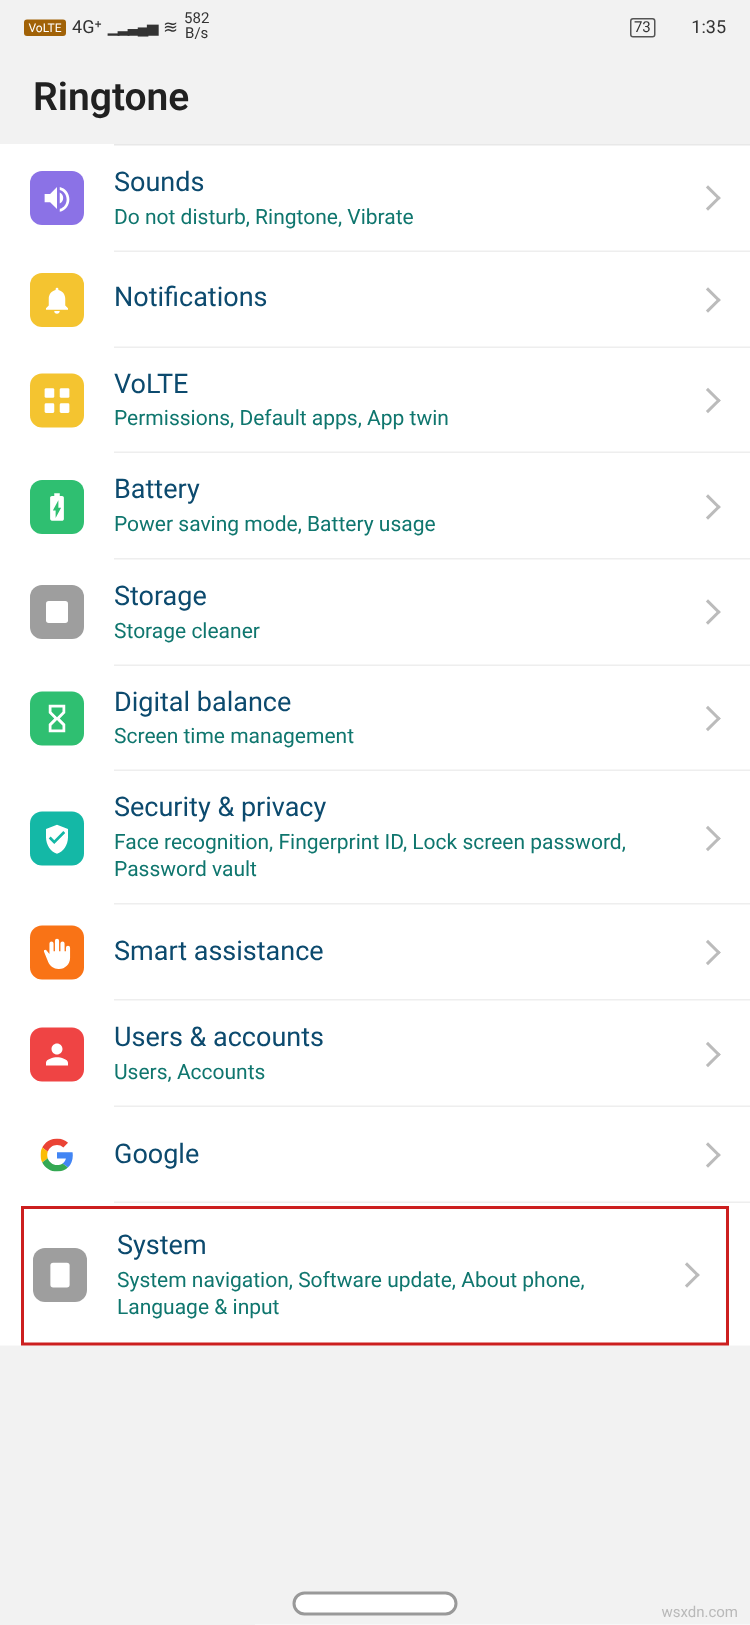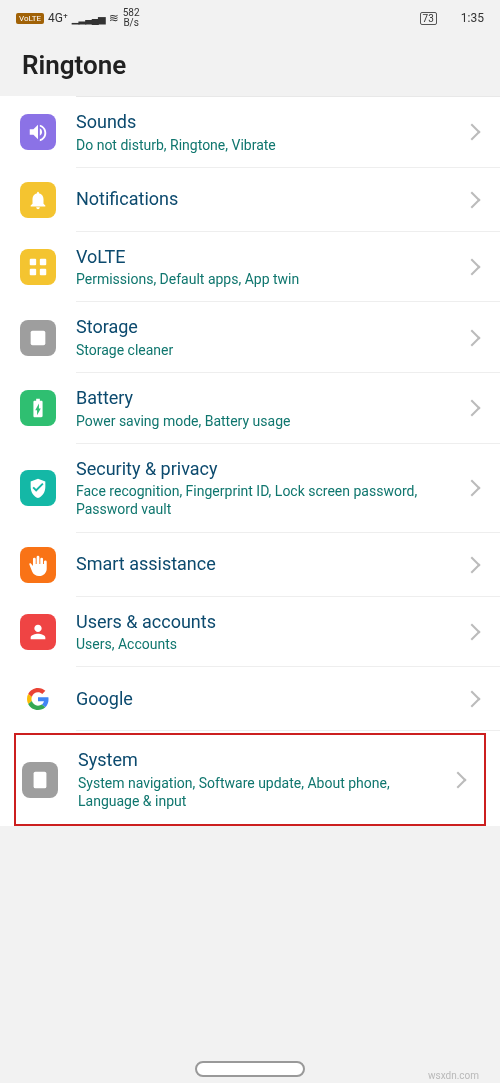--- a/index.html
+++ b/index.html
@@ -79,21 +79,21 @@
       font-weight: bold; font-size: 24px;
     }
     .home-pill {
       position: absolute;
       bottom: 6px; left: 50%; transform: translateX(-50%);
       width: 110px; height: 16px;
       border: 2px solid #999; border-radius: 10px;
       background: #fff;
     }
     .watermark {
-      position: absolute; bottom: 2px; right: 21px;
+      position: absolute; bottom: 2px; right: 8px;
       font-size: 10px; color: #b9b9b9;
     }
     .top-divider { height:1px; background:#e8e8e8; margin-left:76px;}
   </style>
 </head>
 <body>
 
 <div class="status-bar">
   <div class="status-left">
     <span class="volte">VoLTE</span>
@@ -155,50 +155,63 @@
     </div>
     <div class="text">
       <div class="title">VoLTE</div>
       <div class="desc">Permissions, Default apps, App twin</div>
     </div>
     <div class="chevron"></div>
     <div class="divider"></div>
   </div>
 
   <div class="item">
+    <div class="icon" style="background:#2fbf71">
+      <svg viewBox="0 0 24 24">
+          <path d="M15.7 4H14V2h-4v2H8.3C7.6 4 7 4.6 7 5.3v15.3C7 21.4 7.6 22 8.3 22h7.3c.8 0 1.4-.6 1.4-1.3V5.3C17 4.6 16.4 4 15.7 4zM11 20v-5.5H9L13 7v5.5h2L11 20z"></path>
+        </svg>
+    </div>
+    <div class="text">
+      <div class="title">Battery</div>
+      <div class="desc">Power saving mode, Battery usage</div>
+    </div>
+    <div class="chevron"></div>
+    <div class="divider"></div>
+  </div>
+
+  <div class="item">
     <div class="icon" style="background:#9e9e9e">
       <svg viewBox="0 0 24 24">
           <rect x="4" y="4" width="16" height="16" rx="2"></rect>
           <rect x="6" y="7" width="12" height="2" fill="#9e9e9e" style="fill:#fff;opacity:.6"></rect>
           <rect x="6" y="11" width="12" height="2" style="fill:#fff;opacity:.6"></rect>
           <rect x="6" y="15" width="12" height="2" style="fill:#fff;opacity:.6"></rect>
         </svg>
     </div>
     <div class="text">
       <div class="title">Storage</div>
       <div class="desc">Storage cleaner</div>
     </div>
     <div class="chevron"></div>
     <div class="divider"></div>
   </div>
 
   <div class="item">
     <div class="icon" style="background:#2fbf71">
       <svg viewBox="0 0 24 24">
-          <path d="M15.7 4H14V2h-4v2H8.3C7.6 4 7 4.6 7 5.3v15.3C7 21.4 7.6 22 8.3 22h7.3c.8 0 1.4-.6 1.4-1.3V5.3C17 4.6 16.4 4 15.7 4zM11 20v-5.5H9L13 7v5.5h2L11 20z"></path>
-        </svg>
-    </div>
-    <div class="text">
-      <div class="title">Battery</div>
-      <div class="desc">Power saving mode, Battery usage</div>
-    </div>
-    <div class="chevron"></div>
-    <div class="divider"></div>
-  </div>
-
+          <path d="M6 2v6l4 4-4 4v6h12v-6l-4-4 4-4V2H6zm10 15v3H8v-3l4-4 4 4zM8 7V4h8v3l-4 4-4-4z"></path>
+        </svg>
+    </div>
+    <div class="text">
+      <div class="title">Digital balance</div>
+      <div class="desc">Screen time management</div>
+    </div>
+    <div class="chevron"></div>
+    <div class="divider"></div>
+  </div>
 
   <div class="item">
     <div class="icon" style="background:#14b8a6">
       <svg viewBox="0 0 24 24">
           <path d="M12 2L4 5v6c0 5.5 3.4 10.7 8 12 4.6-1.3 8-6.5 8-12V5l-8-3zm-2 14l-4-4 1.4-1.4L10 13.2l6.6-6.6L18 8l-8 8z"></path>
         </svg>
     </div>
     <div class="text">
       <div class="title">Security &amp; privacy</div>
       <div class="desc">Face recognition, Fingerprint ID, Lock screen password, Password vault</div>

